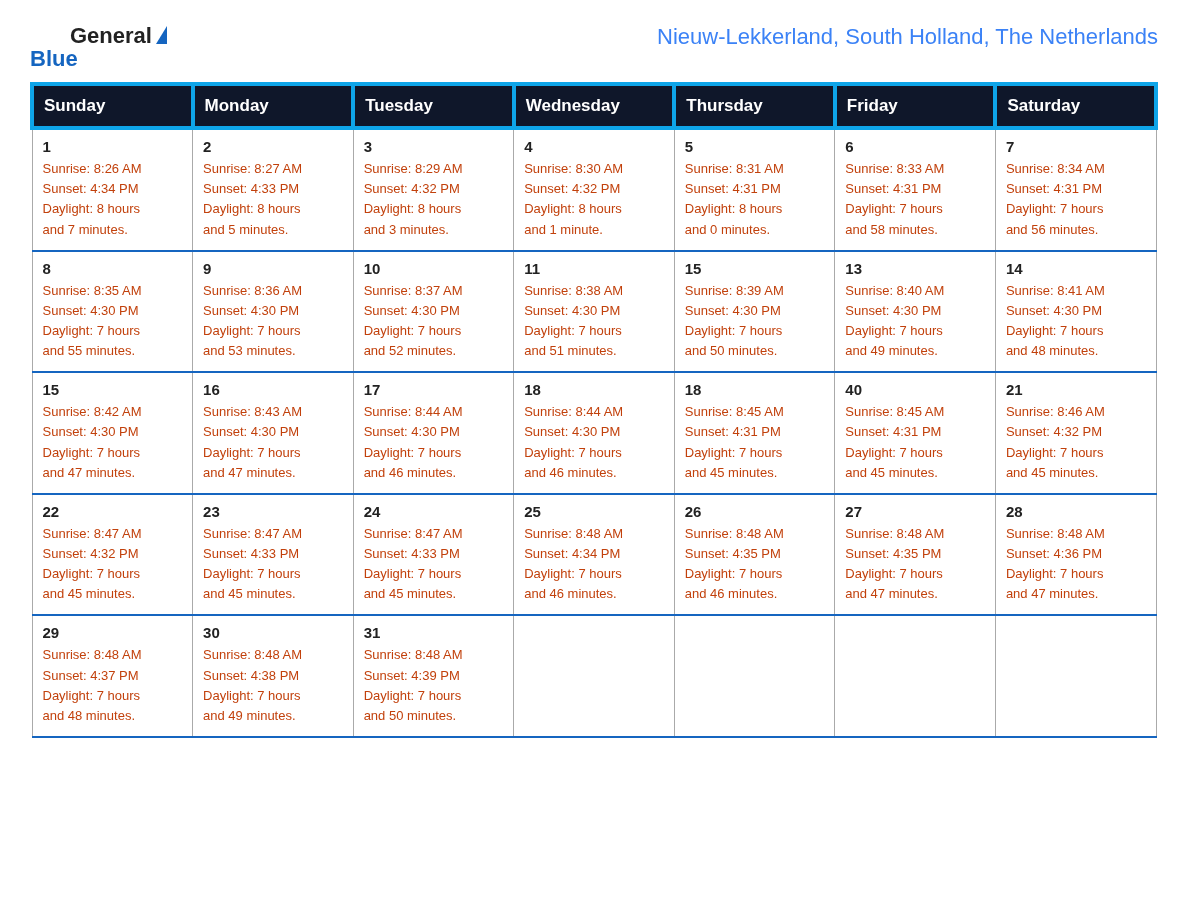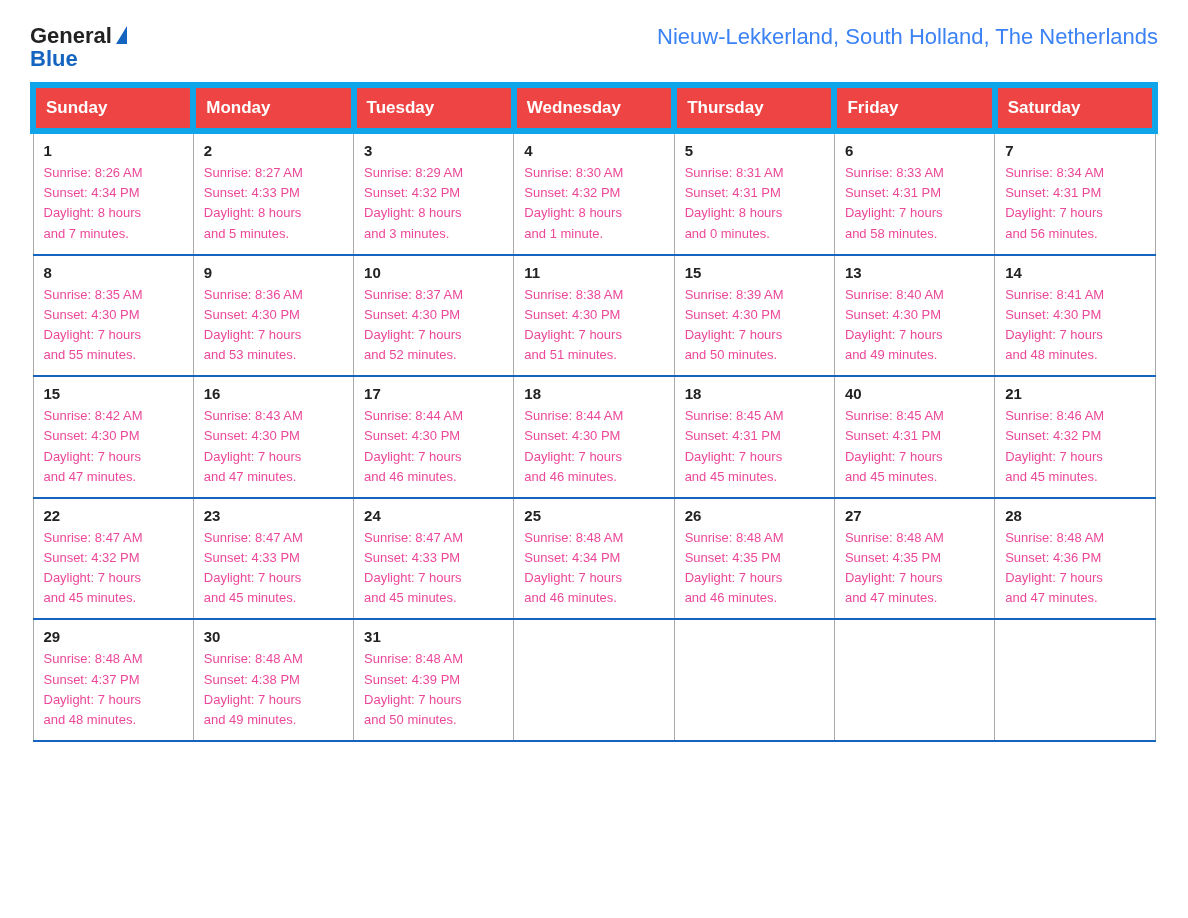--- a/index.html
+++ b/index.html
@@ -48,27 +48,27 @@
       font-size: 22px;
       color: #3b82f6;
       margin-top: 4px;
     }
     .calendar-table {
       width: 100%;
       border-collapse: collapse;
       margin-top: 10px;
     }
     .calendar-table th {
-      background-color: #ef4444;
+      background-color: #0f172a;
       color: #fff;
       font-size: 17px;
       font-weight: bold;
       padding: 10px 10px 10px 10px;
       text-align: left;
-      border: 6px solid #0ea5e9;
+      border: 4px solid #0ea5e9;
     }
     .calendar-table td {
       vertical-align: top;
       border: 1px solid #aaa;
       padding: 8px 8px 10px 10px;
       width: 14.28%;
       font-size: 13.5px;
       color: #222;
       background: #fff;
       min-height: 90px;
@@ -77,30 +77,31 @@
       border-bottom: 2px solid #1565c0;
     }
     .day-num {
       font-size: 15px;
       font-weight: bold;
       display: block;
       margin-bottom: 4px;
     }
     .day-info {
       font-size: 13px;
-      color: #ec4899;
+      color: #c2410c;
       line-height: 1.55;
     }
     .empty-cell {
       background: #fff;
     }
     
     .logo-icon {
       display: inline-flex;
       align-items: flex-end;
+      margin-left: 40px;
     }
     .triangle-icon {
       display: inline-block;
       width: 0;
       height: 0;
       border-left: 11px solid transparent;
       border-bottom: 18px solid #1565c0;
       margin-left: 4px;
       vertical-align: middle;
       position: relative;

